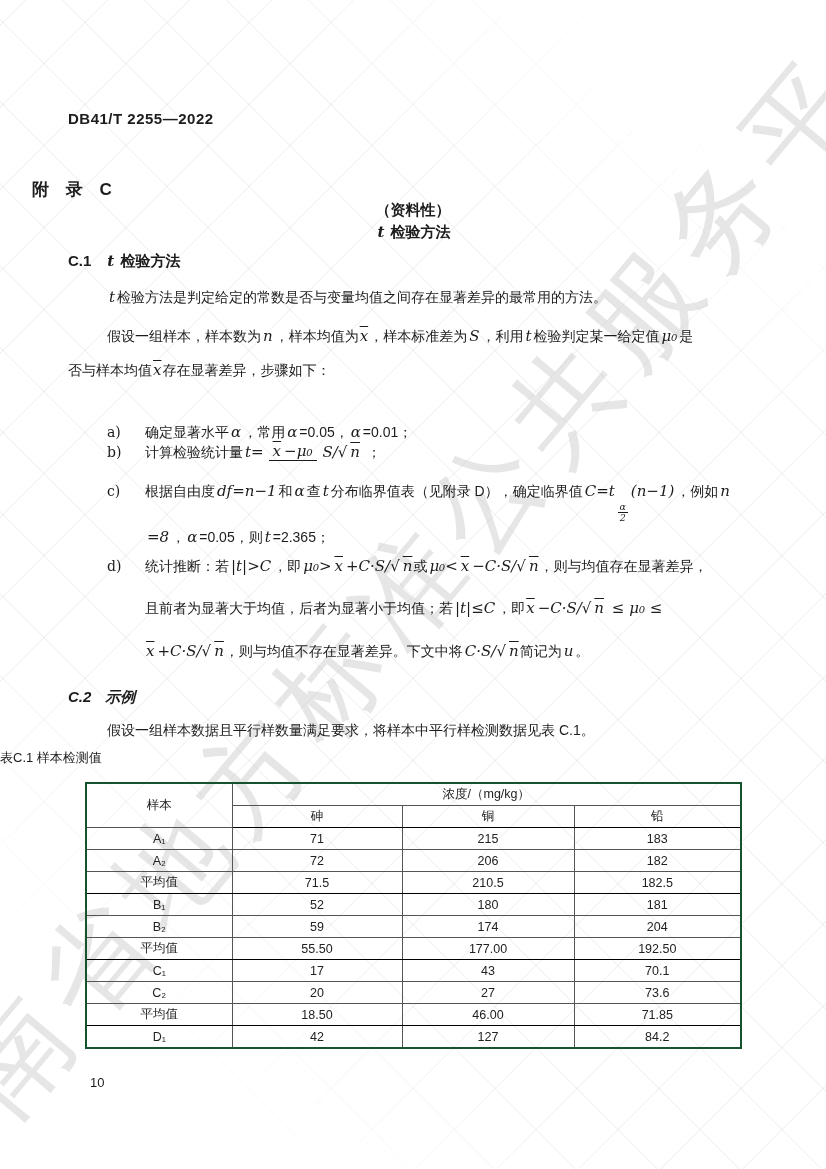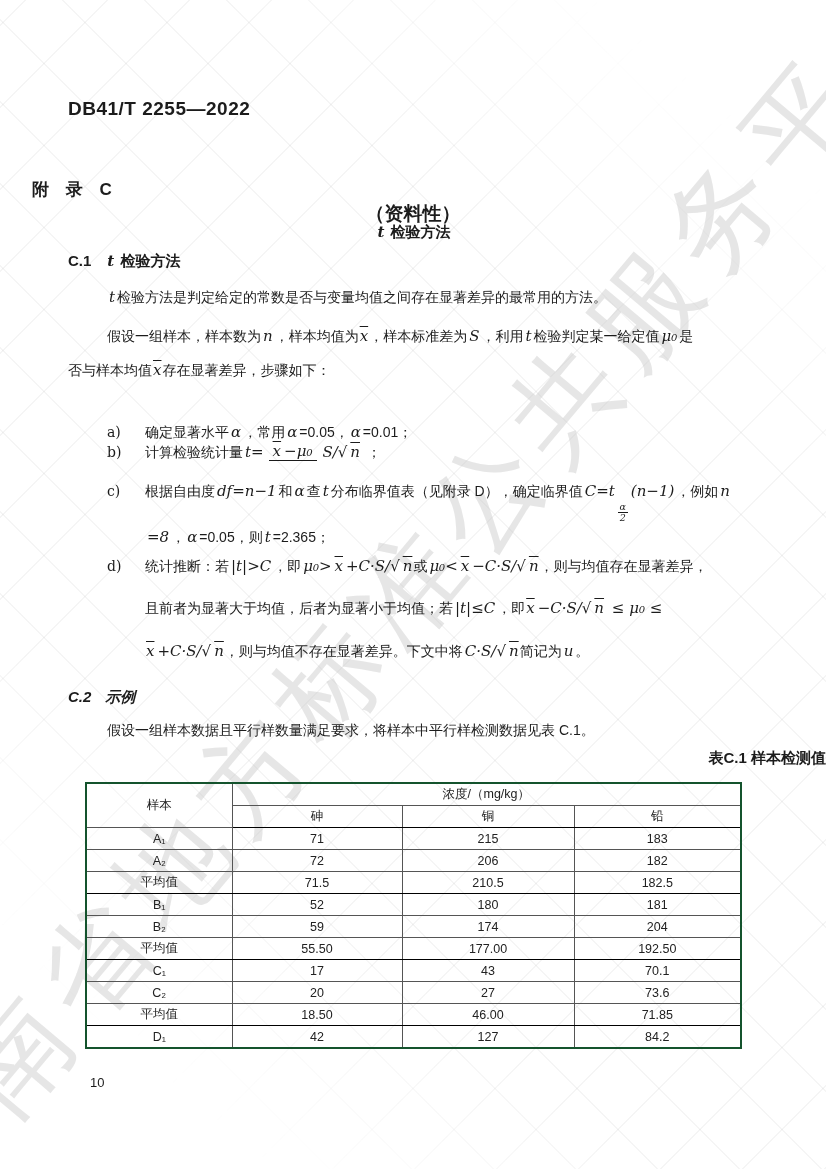--- a/index.html
+++ b/index.html
@@ -18,41 +18,41 @@
     color:rgba(200,200,200,0.45);font-size:108px;letter-spacing:14px;
     white-space:nowrap;pointer-events:none;}
   
   .abs{position:absolute;z-index:1;}
   .line{font-size:14px;line-height:20px;white-space:nowrap;}
   .seg.t{font-family:"Liberation Sans",sans-serif;}
   .seg.m{font-family:"DejaVu Serif",serif;font-style:italic;font-size:15px;margin:0 2px;}
   .seg.o{font-family:"DejaVu Serif",serif;font-style:italic;font-size:15px;margin:0 1px;
          text-decoration:overline;}
   .lbl{display:inline-block;width:38px;font-family:"DejaVu Serif",serif;font-size:14px;}
-  .hdr{left:68px;top:98px;font-size:19px;font-weight:600;letter-spacing:0.5px;}
+  .hdr{left:68px;top:110px;font-size:15px;font-weight:600;letter-spacing:0.5px;}
   .title1{left:0;top:178px;width:100%;font-weight:bold;font-size:17px;letter-spacing:6px;margin-left:32px;}
-  .title2{left:0;top:201px;width:100%;text-align:center;font-weight:bold;font-size:19px;}
+  .title2{left:0;top:201px;width:100%;text-align:center;font-weight:bold;font-size:15px;}
   .title3{left:0;top:223px;width:100%;text-align:center;font-weight:bold;font-size:15px;}
   .title3 .seg.m{font-weight:bold;}
   .heading{font-weight:bold;font-size:15px;}
   .heading .seg.m{font-weight:bold;}
   .heading .hnum{margin-right:14px;}
   
   .frac{display:inline-flex;flex-direction:row;align-items:center;vertical-align:middle;
         margin:0 3px;line-height:17px;}
   .fr-num{border-bottom:1.2px solid #1a1a1a;padding:0 3px;}
   .fr-den{padding:0 3px;}
   .item-b{display:flex;align-items:center;height:46px;}
   
   .subfrac{display:inline-flex;flex-direction:column;align-items:center;font-size:9.5px;
            line-height:10px;vertical-align:-14px;margin:0 1px;
            font-family:"DejaVu Serif",serif;font-style:italic;}
   .sf-den{border-top:1px solid #1a1a1a;padding:0 2px;}
   
-  .caption{left:0;top:749px;width:100%;text-align:right;font-weight:bold;font-size:15px;}
+  .caption{left:0;top:749px;width:100%;text-align:left;font-weight:normal;font-size:13px;}
   table.data{position:absolute;left:85px;top:782px;width:655px;z-index:1;
              border-collapse:collapse;table-layout:fixed;background:transparent;}
   table.data th, table.data td{border:1px solid #555;font-weight:normal;font-size:12.5px;
              text-align:center;padding:1px 4px;height:19px;color:#222;}
   table.data{border:2px solid #14532d;padding-left:44px;}
   table.data thead tr:last-child th{border-bottom:1.8px solid #000;}
   table.data tr.avg td{border-top:1.6px solid #000;border-bottom:1.6px solid #000;}
   table.data col.c0{width:146px;} table.data col.c1{width:170px;}
   table.data col.c2{width:172px;} table.data col.c3{width:167px;}
   .pagenum{left:90px;top:1075px;font-size:13px;}

